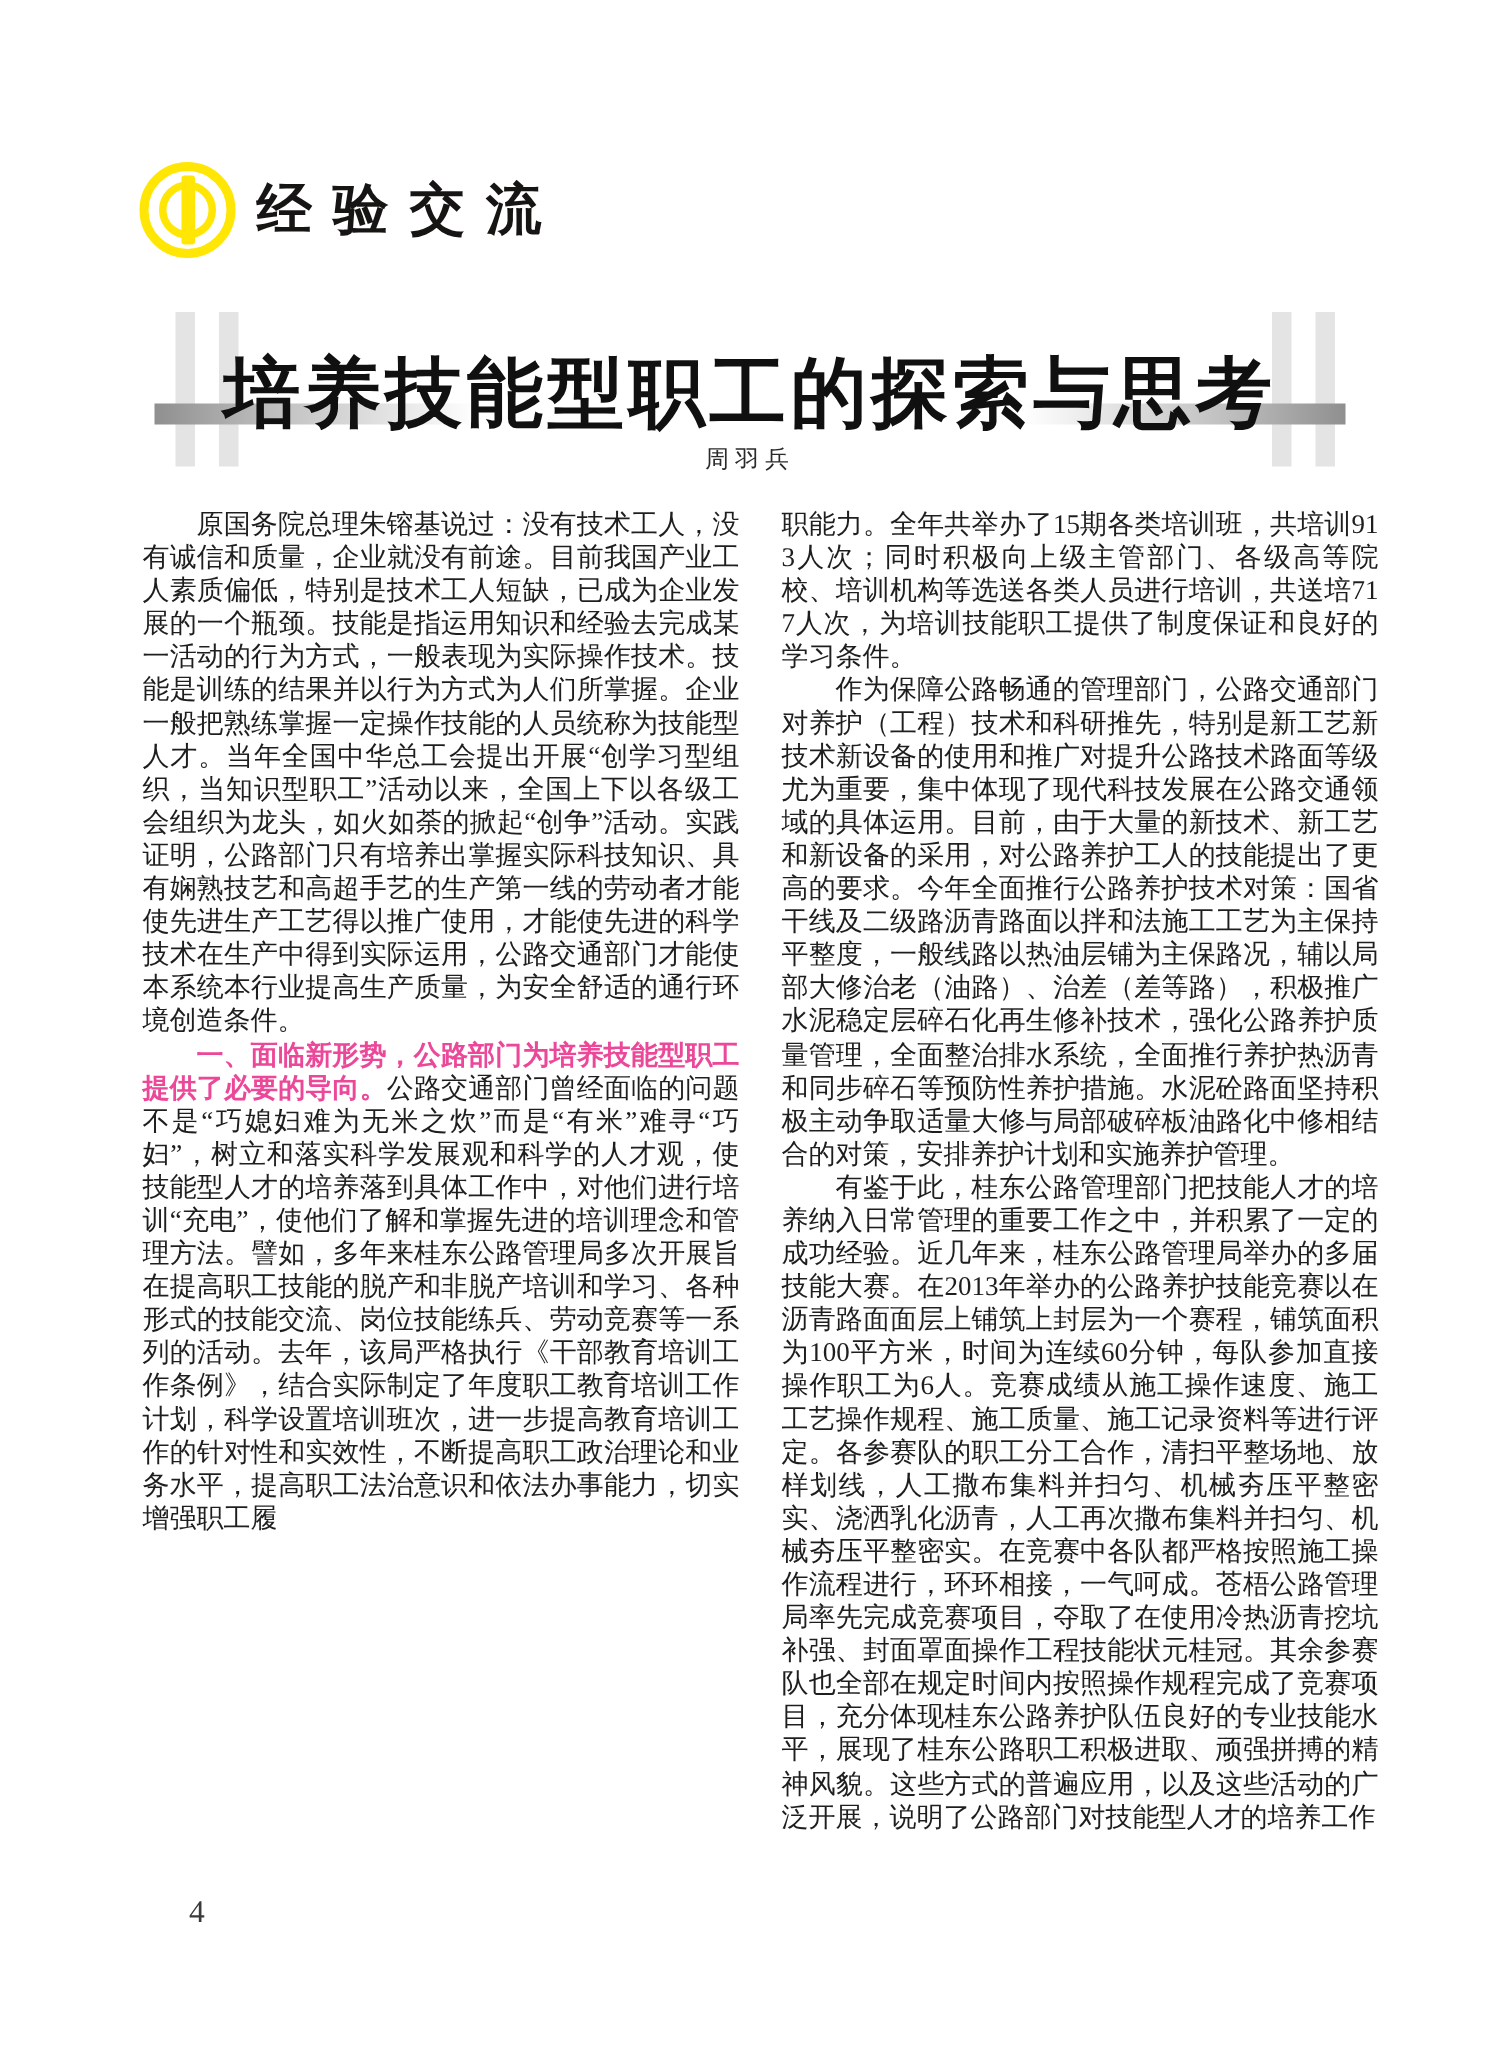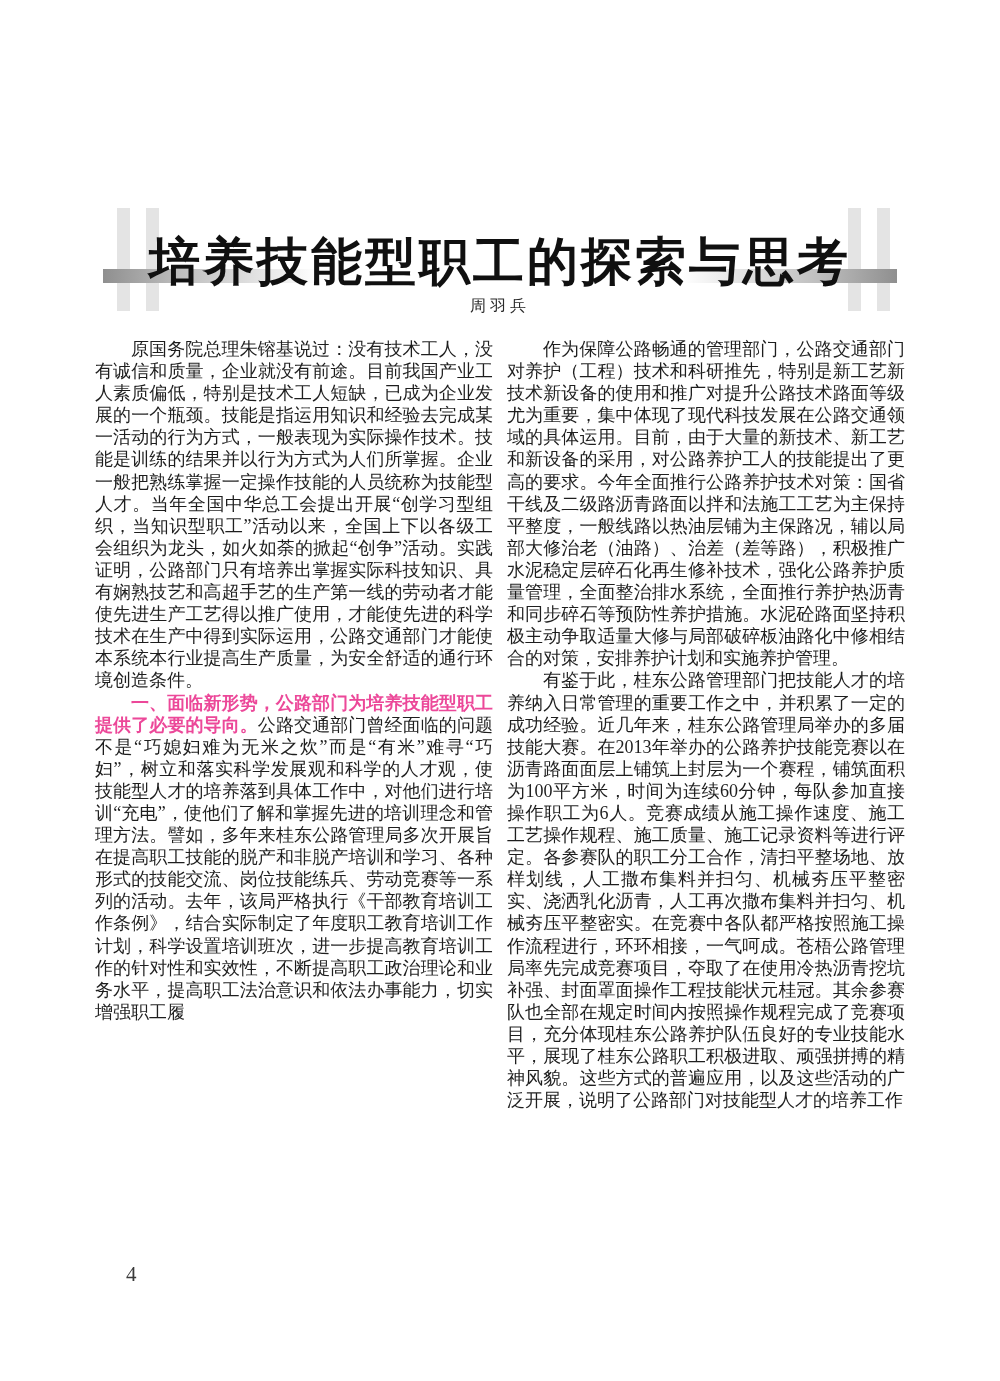--- a/index.html
+++ b/index.html
@@ -65,21 +65,21 @@
     font-size: 16px;
     letter-spacing: 4px;
     color: #2a2a2a;
     font-weight: normal;
   }
 
   
   .body-columns {
     position: absolute; left: 95px; top: 338px;
     width: 816px;
-    display: flex; gap: 14px;
+    display: flex; gap: 28px;
   }
   .column { width: 398px; flex: 0 0 398px; }
   .para {
     margin: 0;
     font-size: 18px;
     line-height: 22.1px;
     color: #1e1e1e;
     text-align: justify;
     text-justify: inter-ideograph;
     word-break: break-all;
@@ -96,38 +96,47 @@
     position: absolute; left: 126px; top: 1262px;
     font-size: 21px; color: #3a3a3a;
     font-family: "Liberation Serif", serif;
   }
 </style>
 </head>
 <body>
 
 <div class="page">
 
+  <div class="masthead">
+    <div class="union-logo">
+      <div class="outer-ring"></div>
+      <div class="inner-ring"></div>
+      <div class="center-bar"></div>
+    </div>
+    <div class="section-label">经验交流</div>
+  </div>
 
   <div class="title-block">
     <div class="ornament-vbar orn-l1"></div>
     <div class="ornament-vbar orn-l2"></div>
     <div class="ornament-hbar orn-h-left"></div>
     <div class="ornament-vbar orn-r1"></div>
     <div class="ornament-vbar orn-r2"></div>
     <div class="ornament-hbar orn-h-right"></div>
     <h1 class="article-title">培养技能型职工的探索与思考</h1>
     <div class="article-author">周羽兵</div>
   </div>
 
   <div class="body-columns">
     <div class="column">
         <p class="para indent">原国务院总理朱镕基说过：没有技术工人，没有诚信和质量，企业就没有前途。目前我国产业工人素质偏低，特别是技术工人短缺，已成为企业发展的一个瓶颈。技能是指运用知识和经验去完成某一活动的行为方式，一般表现为实际操作技术。技能是训练的结果并以行为方式为人们所掌握。企业一般把熟练掌握一定操作技能的人员统称为技能型人才。当年全国中华总工会提出开展“创学习型组织，当知识型职工”活动以来，全国上下以各级工会组织为龙头，如火如荼的掀起“创争”活动。实践证明，公路部门只有培养出掌握实际科技知识、具有娴熟技艺和高超手艺的生产第一线的劳动者才能使先进生产工艺得以推广使用，才能使先进的科学技术在生产中得到实际运用，公路交通部门才能使本系统本行业提高生产质量，为安全舒适的通行环境创造条件。</p>
         <p class="para indent"><b class="lead">一、面临新形势，公路部门为培养技能型职工提供了必要的导向。</b>公路交通部门曾经面临的问题不是“巧媳妇难为无米之炊”而是“有米”难寻“巧妇”，树立和落实科学发展观和科学的人才观，使技能型人才的培养落到具体工作中，对他们进行培训“充电”，使他们了解和掌握先进的培训理念和管理方法。譬如，多年来桂东公路管理局多次开展旨在提高职工技能的脱产和非脱产培训和学习、各种形式的技能交流、岗位技能练兵、劳动竞赛等一系列的活动。去年，该局严格执行《干部教育培训工作条例》，结合实际制定了年度职工教育培训工作计划，科学设置培训班次，进一步提高教育培训工作的针对性和实效性，不断提高职工政治理论和业务水平，提高职工法治意识和依法办事能力，切实增强职工履</p>
       </div>
     <div class="column">
+        <p class="para">职能力。全年共举办了15期各类培训班，共培训913人次；同时积极向上级主管部门、各级高等院校、培训机构等选送各类人员进行培训，共送培717人次，为培训技能职工提供了制度保证和良好的学习条件。</p>
         <p class="para indent">作为保障公路畅通的管理部门，公路交通部门对养护（工程）技术和科研推先，特别是新工艺新技术新设备的使用和推广对提升公路技术路面等级尤为重要，集中体现了现代科技发展在公路交通领域的具体运用。目前，由于大量的新技术、新工艺和新设备的采用，对公路养护工人的技能提出了更高的要求。今年全面推行公路养护技术对策：国省干线及二级路沥青路面以拌和法施工工艺为主保持平整度，一般线路以热油层铺为主保路况，辅以局部大修治老（油路）、治差（差等路），积极推广水泥稳定层碎石化再生修补技术，强化公路养护质量管理，全面整治排水系统，全面推行养护热沥青和同步碎石等预防性养护措施。水泥砼路面坚持积极主动争取适量大修与局部破碎板油路化中修相结合的对策，安排养护计划和实施养护管理。</p>
         <p class="para indent">有鉴于此，桂东公路管理部门把技能人才的培养纳入日常管理的重要工作之中，并积累了一定的成功经验。近几年来，桂东公路管理局举办的多届技能大赛。在2013年举办的公路养护技能竞赛以在沥青路面面层上铺筑上封层为一个赛程，铺筑面积为100平方米，时间为连续60分钟，每队参加直接操作职工为6人。竞赛成绩从施工操作速度、施工工艺操作规程、施工质量、施工记录资料等进行评定。各参赛队的职工分工合作，清扫平整场地、放样划线，人工撒布集料并扫匀、机械夯压平整密实、浇洒乳化沥青，人工再次撒布集料并扫匀、机械夯压平整密实。在竞赛中各队都严格按照施工操作流程进行，环环相接，一气呵成。苍梧公路管理局率先完成竞赛项目，夺取了在使用冷热沥青挖坑补强、封面罩面操作工程技能状元桂冠。其余参赛队也全部在规定时间内按照操作规程完成了竞赛项目，充分体现桂东公路养护队伍良好的专业技能水平，展现了桂东公路职工积极进取、顽强拼搏的精神风貌。这些方式的普遍应用，以及这些活动的广泛开展，说明了公路部门对技能型人才的培养工作</p>
       </div>
   </div>
 
   <div class="page-number">4</div>
 
 </div>
 
 </body></html>

